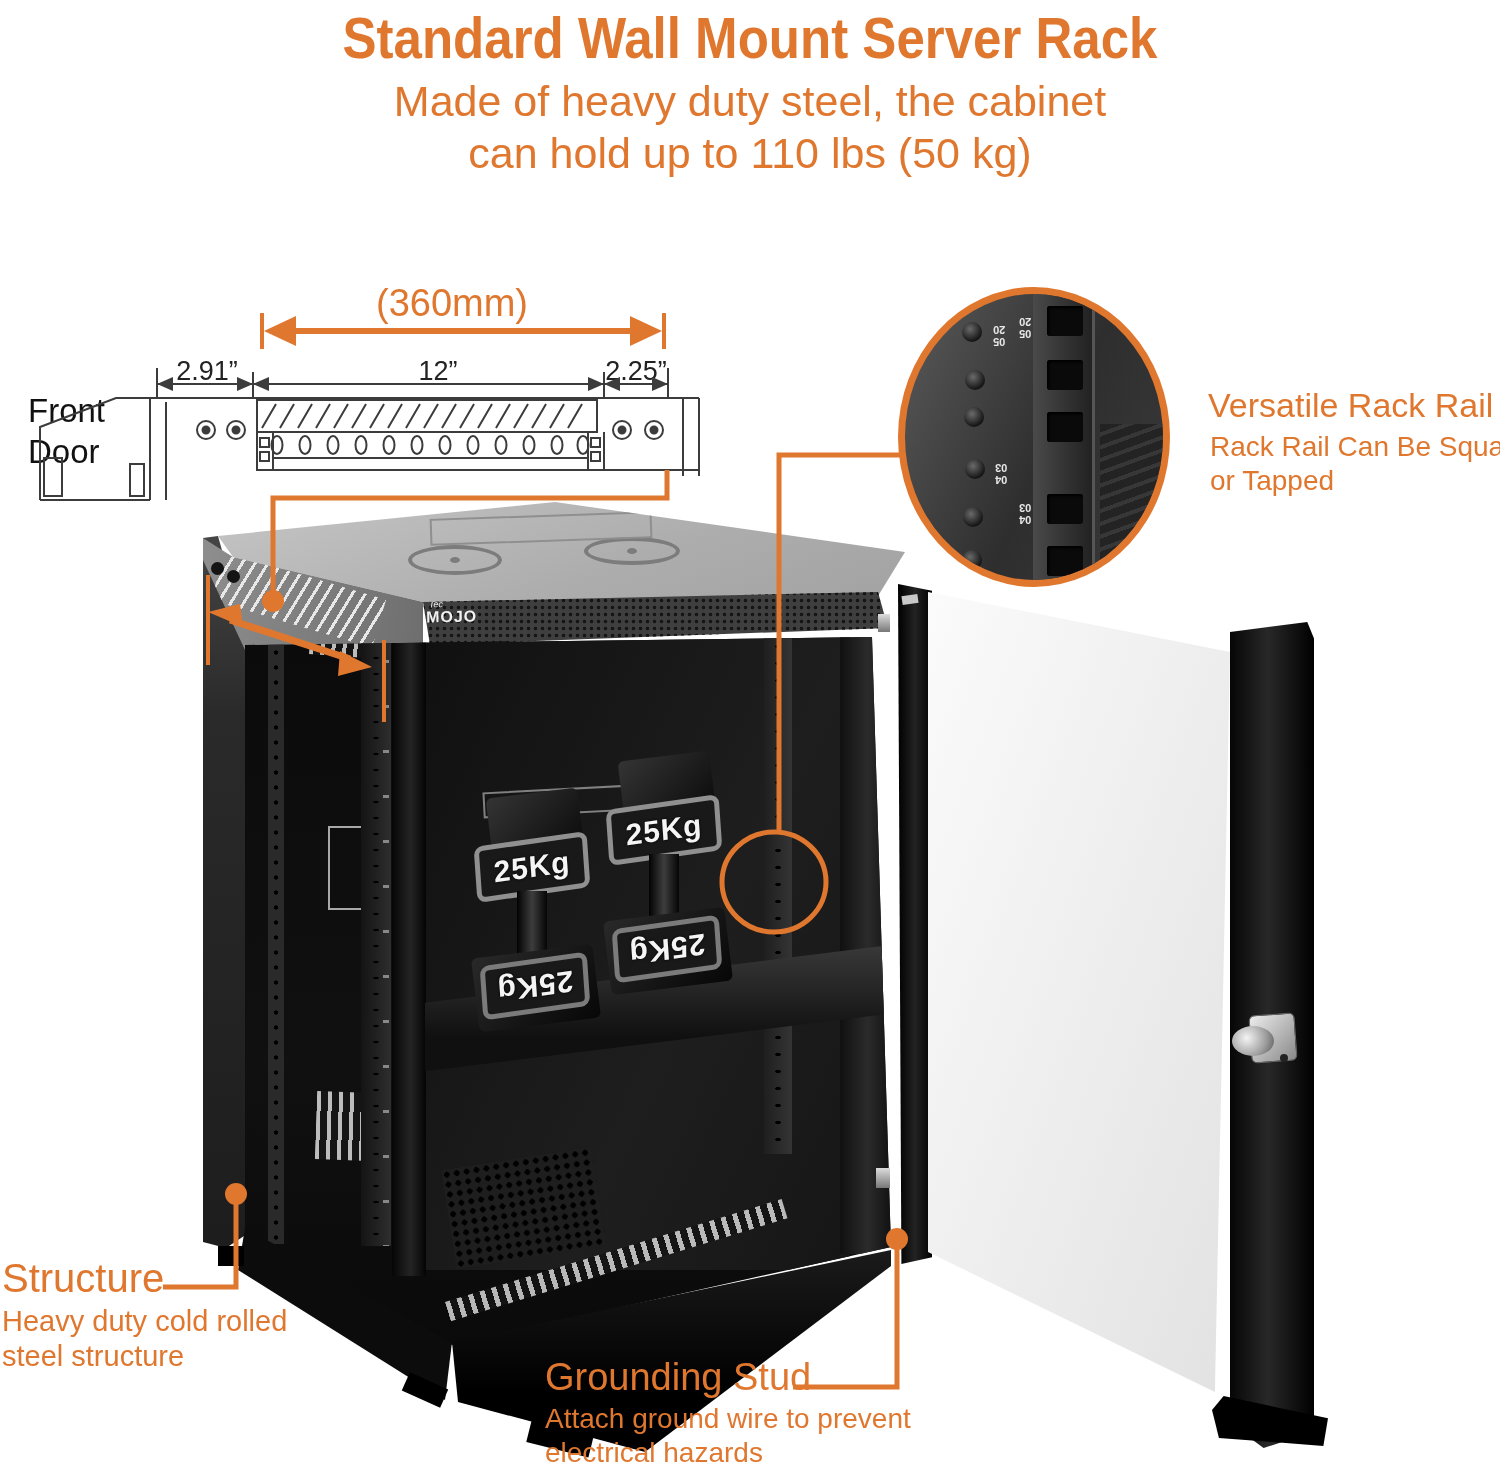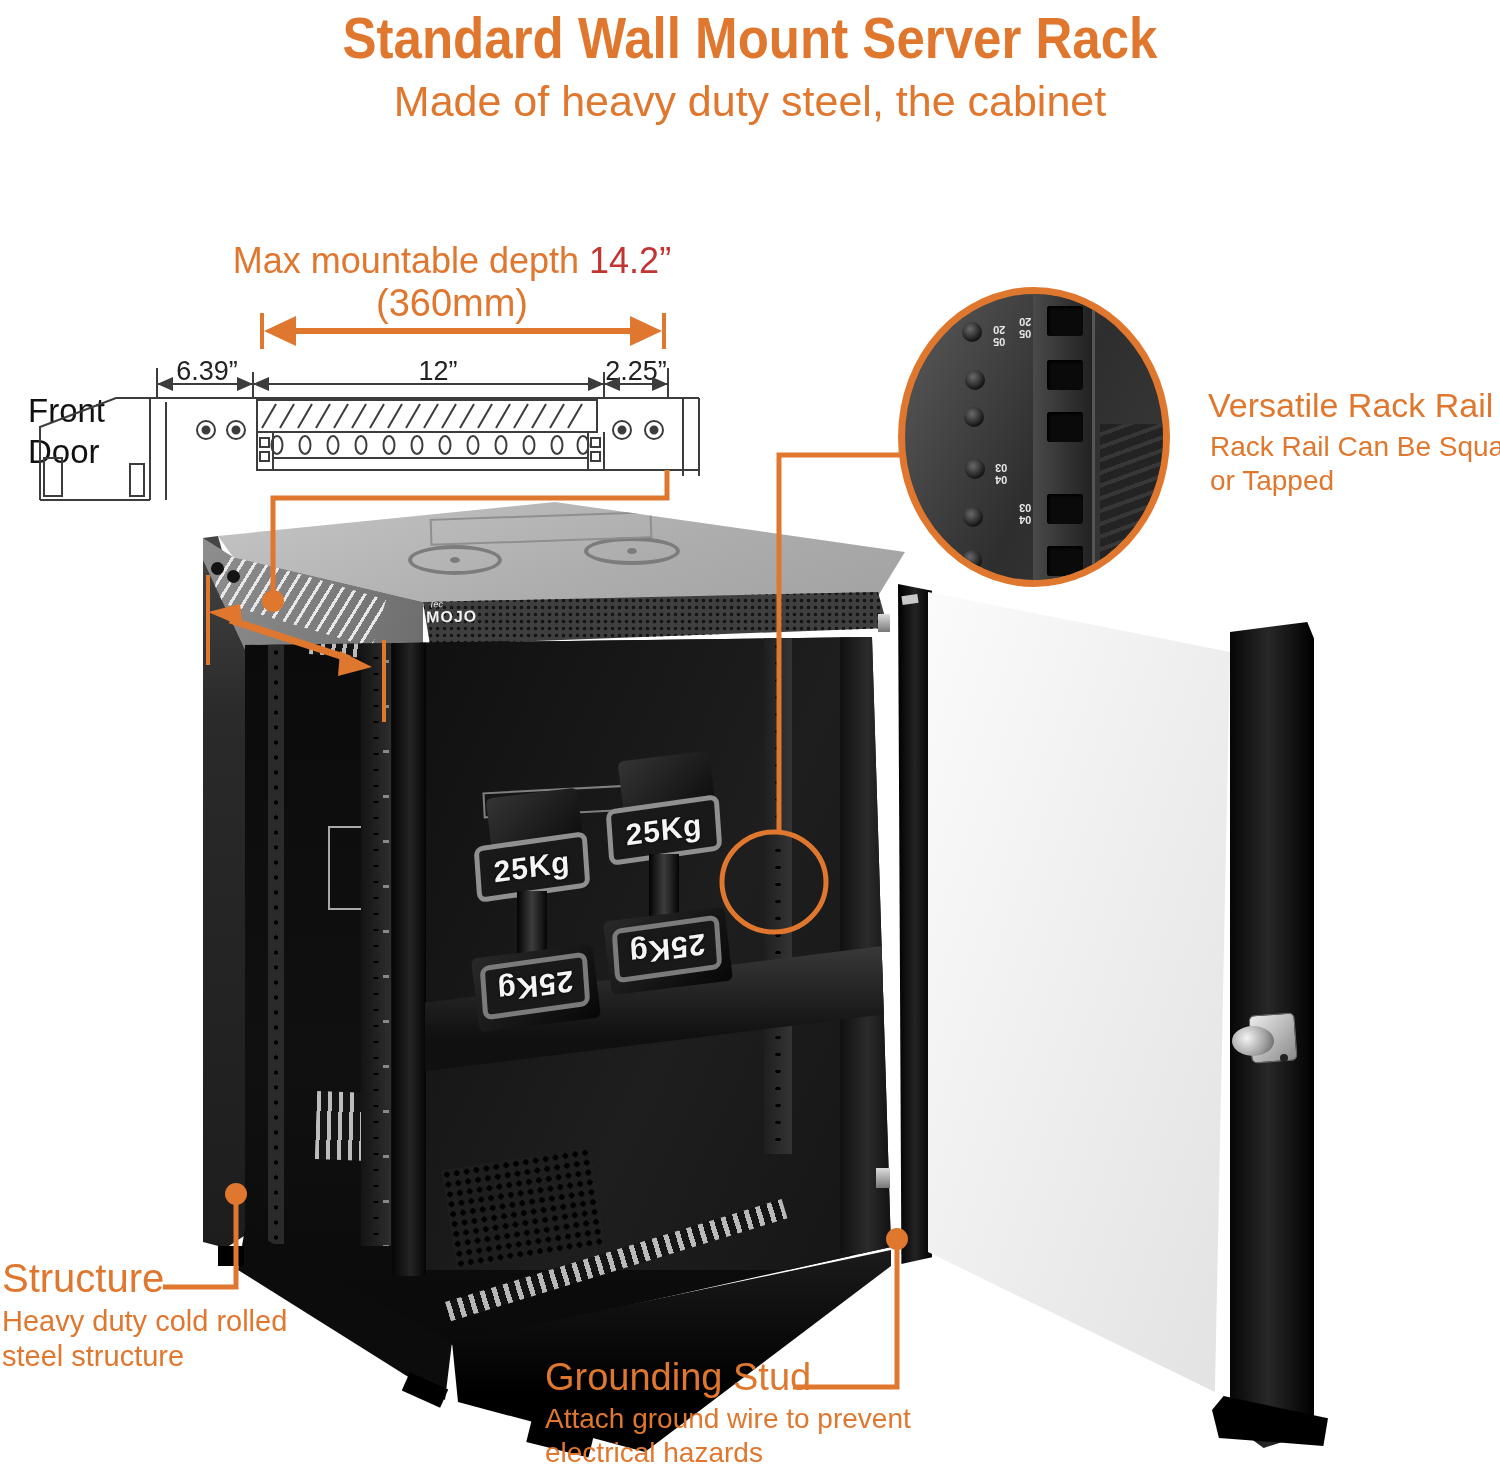--- a/index.html
+++ b/index.html
@@ -141,29 +141,26 @@
   .z60{z-index:60;}
 </style>
 </head>
 <body>
 
 <div id="canvas">
 
   <div class="abs title">Standard Wall Mount Server Rack</div>
   <div class="abs subtitle">
     <div>Made of heavy duty steel, the cabinet</div>
-  </div>
-
-  <div class="abs depth-label">
-    <span>Max mountable depth</span>
-    <span class="val">14.2”</span>
-  </div>
+    <div>can hold up to 110 lbs (50 kg)</div>
+  </div>
+
   <div class="abs depth-metric">(360mm)</div>
 
-  <span class="abs seg-label" style="left:207px;">6.39”</span>
+  <span class="abs seg-label" style="left:207px;">2.91”</span>
   <span class="abs seg-label" style="left:438px;">12”</span>
   <span class="abs seg-label" style="left:636px;text-align:center;">2.25”</span>
   <div class="abs front-door">Front Door</div>
 
   <svg class="abs" style="left:25px; top:350px;" width="692" height="170" viewBox="25 350 692 170">
     <g stroke="var(--line)" stroke-width="2" fill="none">
       <line x1="157" y1="368" x2="157" y2="398"></line>
         <line x1="253" y1="372" x2="253" y2="398"></line>
       <line x1="604" y1="372" x2="604" y2="398"></line>
         <line x1="668" y1="368" x2="668" y2="398"></line>

